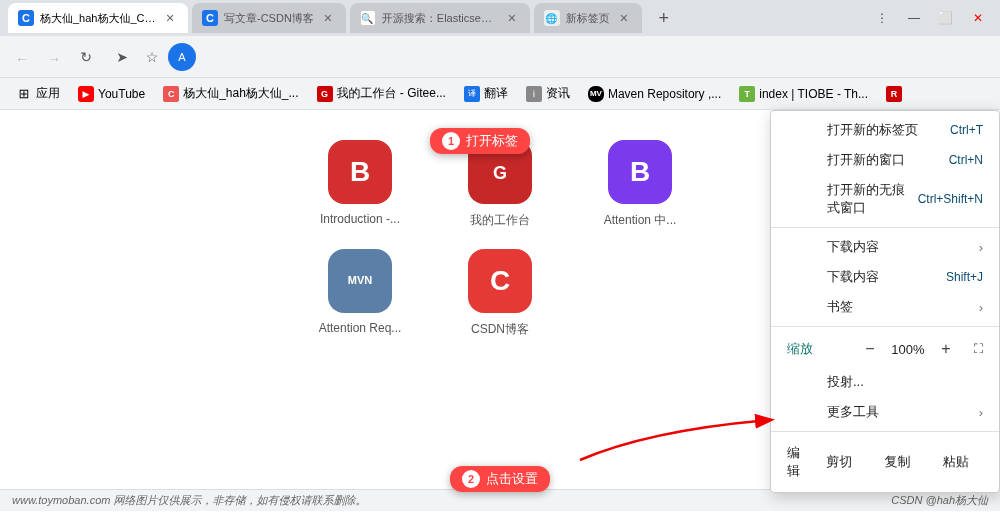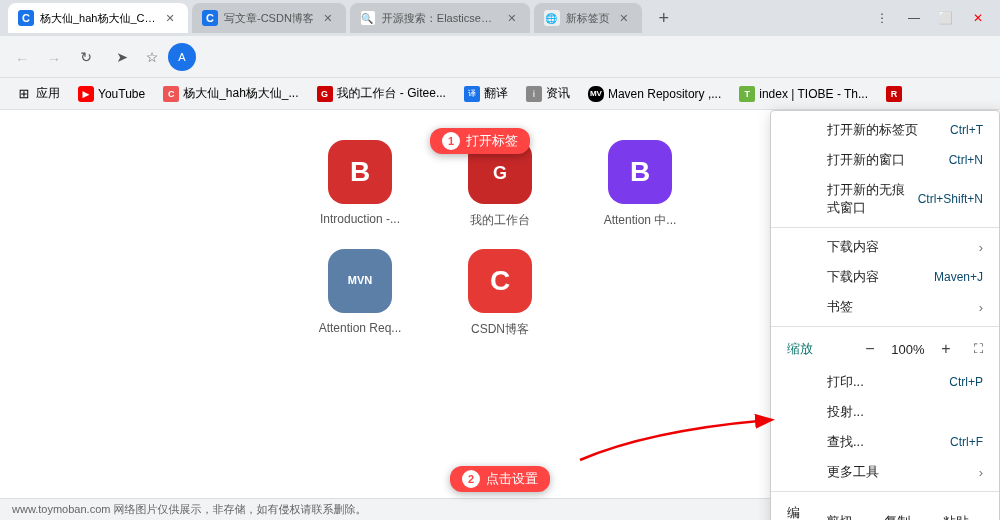--- a/index.html
+++ b/index.html
@@ -227,32 +227,33 @@
       gap: 4px;
     }
     .ctx-edit-btn {
       flex: 1; text-align: center; padding: 4px 0;
       cursor: pointer; color: #222; border-radius: 3px;
     }
 
     
     .bottom-bar {
       position: absolute;
-      bottom: 0;
+      bottom: 9px;
       left: 0;
       right: 0;
       height: 22px;
       background: #f1f3f4;
       border-top: 1px solid #ddd;
       display: flex;
       align-items: center;
       justify-content: space-between;
       padding: 0 12px;
       font-size: 11px;
       color: #666;
+      font-style: italic;
     }
 
     
     .red-arrow {
       position: absolute;
       z-index: 150;
       pointer-events: none;
     }
   </style>
 </head>
@@ -414,47 +415,39 @@
       </div>
 
       <div class="ctx-divider"></div>
 
       <div class="ctx-item">
         <span>下载内容</span>
         <span class="arrow">›</span>
       </div>
       <div class="ctx-item">
         <span>下载内容</span>
-        <span class="shortcut">Maven+J</span>
+        <span class="shortcut">Shift+J</span>
       </div>
       <div class="ctx-item">
         <span>书签</span>
         <span class="arrow">›</span>
       </div>
 
       <div class="ctx-divider"></div>
 
       <div class="ctx-zoom-row">
         <span class="zoom-label">缩放</span>
         <div class="zoom-minus">−</div>
         <span class="zoom-pct">100%</span>
         <div class="zoom-plus">+</div>
         <div class="fullscreen" style="margin-left:8px;">⛶</div>
       </div>
 
       <div class="ctx-item">
-        <span>打印...</span>
-        <span class="shortcut">Ctrl+P</span>
-      </div>
-      <div class="ctx-item">
         <span>投射...</span>
-      </div>
-      <div class="ctx-item">
-        <span>查找...</span>
-        <span class="shortcut">Ctrl+F</span>
       </div>
       <div class="ctx-item">
         <span>更多工具</span>
         <span class="arrow">›</span>
       </div>
 
       <div class="ctx-divider"></div>
 
       <div class="ctx-edit-row">
         <span class="ctx-edit-btn" style="flex:0;margin-right:8px;">编辑</span>

